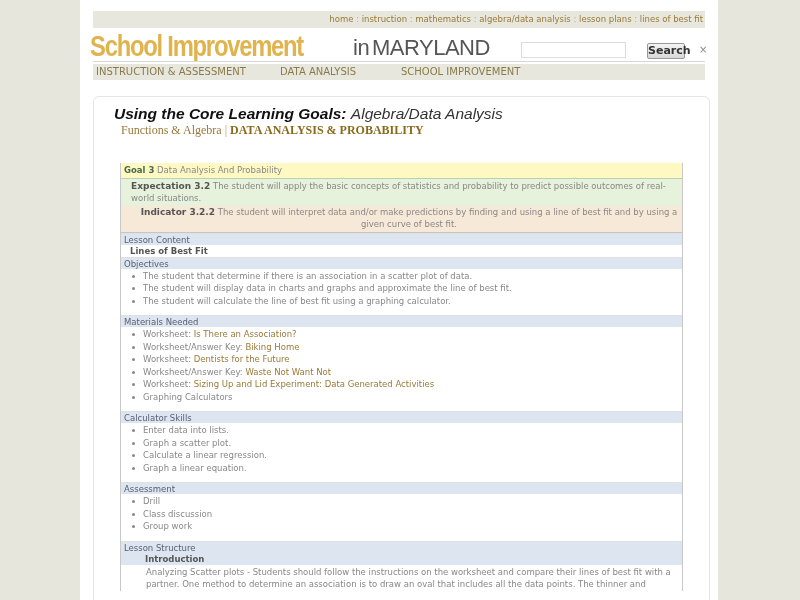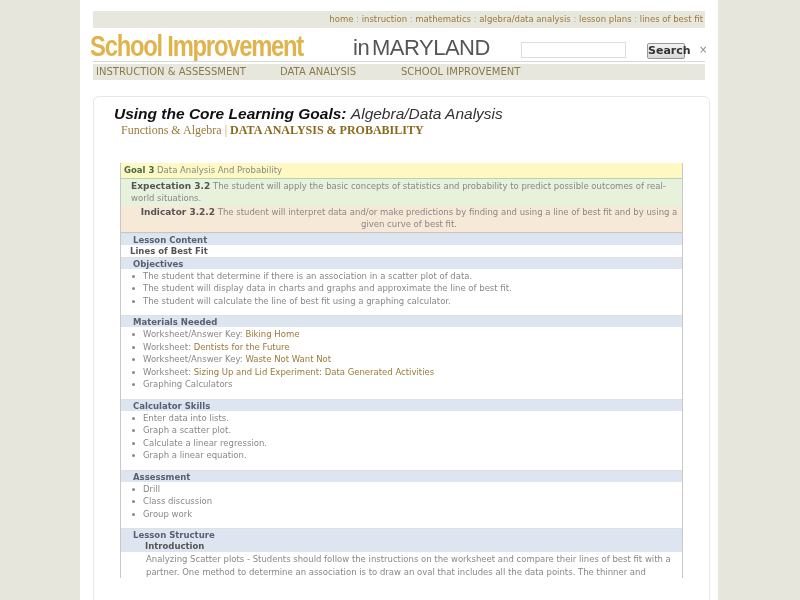--- a/index.html
+++ b/index.html
@@ -170,22 +170,22 @@
     .expect b { color: #555; font-size: 9px; }
     .indicator {
       background: #f7e9d8;
       padding: 0 3px 1px 18px;
       border-bottom: 1px solid #c6c6c6;
       text-align: center;
     }
     .indicator b { color: #555; font-size: 9px; }
     .sec-head {
       background: #dce5f0;
-      padding: 0 12px;
-      font-weight: bold;
+      padding: 0 3px;
+      font-weight: normal;
       color: #5a6070;
       border-top: 1px solid #e0e0e0;
       height: 12px;
       line-height: 12px;
     }
     .sec-sub {
       padding: 0 9px;
       font-weight: bold;
       color: #555;
       height: 12px;
@@ -283,20 +283,24 @@
       <div class="sec-head">Objectives</div>
       <ul class="list">
         <li>The student that determine if there is an association in a scatter plot of data.</li>
         <li>The student will display data in charts and graphs and approximate the line of best fit.</li>
         <li>The student will calculate the line of best fit using a graphing calculator.</li>
       </ul>
 
       <div class="sec-head">Materials Needed</div>
       <ul class="list">
         <li>
+          <span>Worksheet:</span>
+          <a href="#">Is There an Association?</a>
+        </li>
+        <li>
           <span>Worksheet/Answer Key:</span>
           <a href="#">Biking Home</a>
         </li>
         <li>
           <span>Worksheet:</span>
           <a href="#">Dentists for the Future</a>
         </li>
         <li>
           <span>Worksheet/Answer Key:</span>
           <a href="#">Waste Not Want Not</a>

